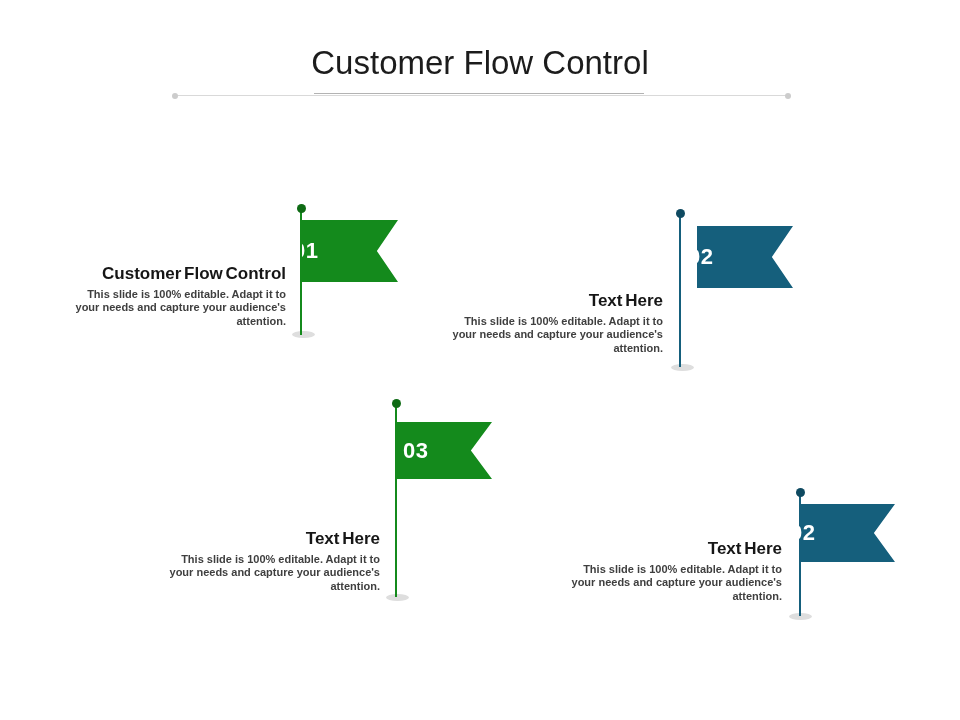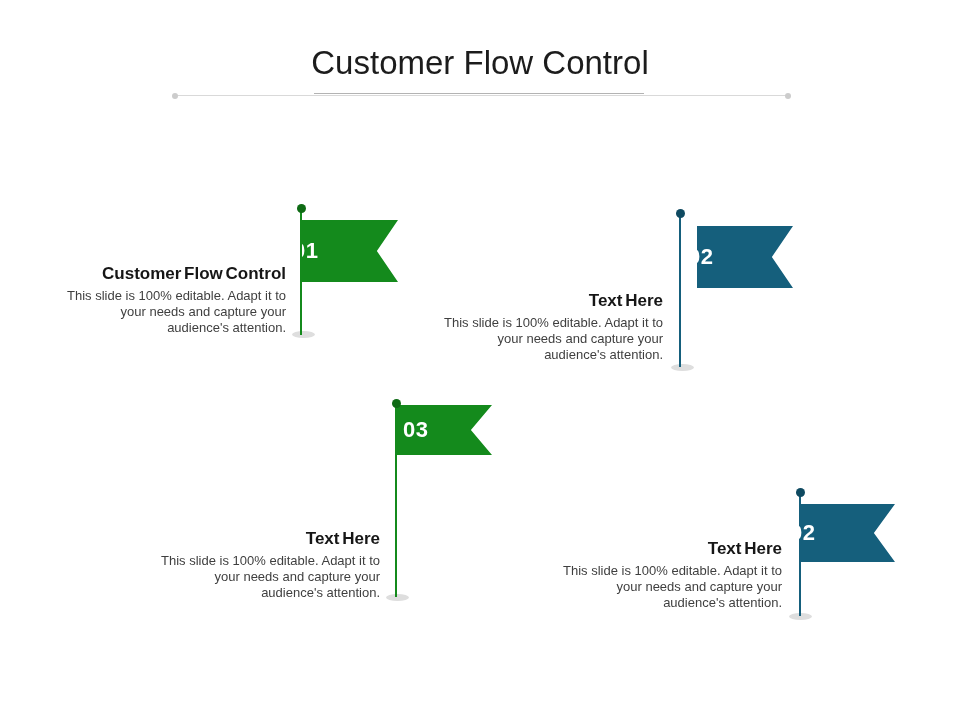--- a/index.html
+++ b/index.html
@@ -106,43 +106,44 @@
     text-align: right;
   }
   .textblock h3 {
     font-size: 17px;
     font-weight: 700;
     color: #161616;
     word-spacing: -2px;
     margin-bottom: 4px;
   }
   .textblock p {
-    font-size: 13px;
+    font-size: 11px;
     line-height: 1.22;
     color: #3f3f3f;
+    font-weight: bold;
   }
 
   
   
   .dot1    { left: 297px; top: 180px; }
   .pole1   { left: 300px; top: 187px; height: 124px; }
   .shad1   { left: 292px; top: 307px; }
   .flag1   { left: 302px; top: 196px; }
   .text1   { left: 61px;  top: 240px; }
   
   .dot2    { left: 676px; top: 185px; }
   .pole2   { left: 679px; top: 193px; height: 150px; }
   .shad2   { left: 671px; top: 340px; }
   .flag2   { left: 697px; top: 202px; }
   .text2   { left: 438px; top: 267px; }
   
   .dot3    { left: 392px; top: 375px; }
   .pole3   { left: 395px; top: 383px; height: 190px; }
   .shad3   { left: 386px; top: 570px; }
-  .flag3   { left: 396px; top: 381px; height: 50px; padding-left: 16px; }
+  .flag3   { left: 396px; top: 398px; height: 57px; padding-left: 16px; }
   .text3   { left: 155px; top: 505px; }
   
   .dot4    { left: 796px; top: 464px; }
   .pole4   { left: 799px; top: 472px; height: 120px; }
   .shad4   { left: 789px; top: 589px; }
   .flag4   { left: 799px; top: 480px; height: 58px; }
   .text4   { left: 557px; top: 515px; }
 </style>
 </head>
 <body>

